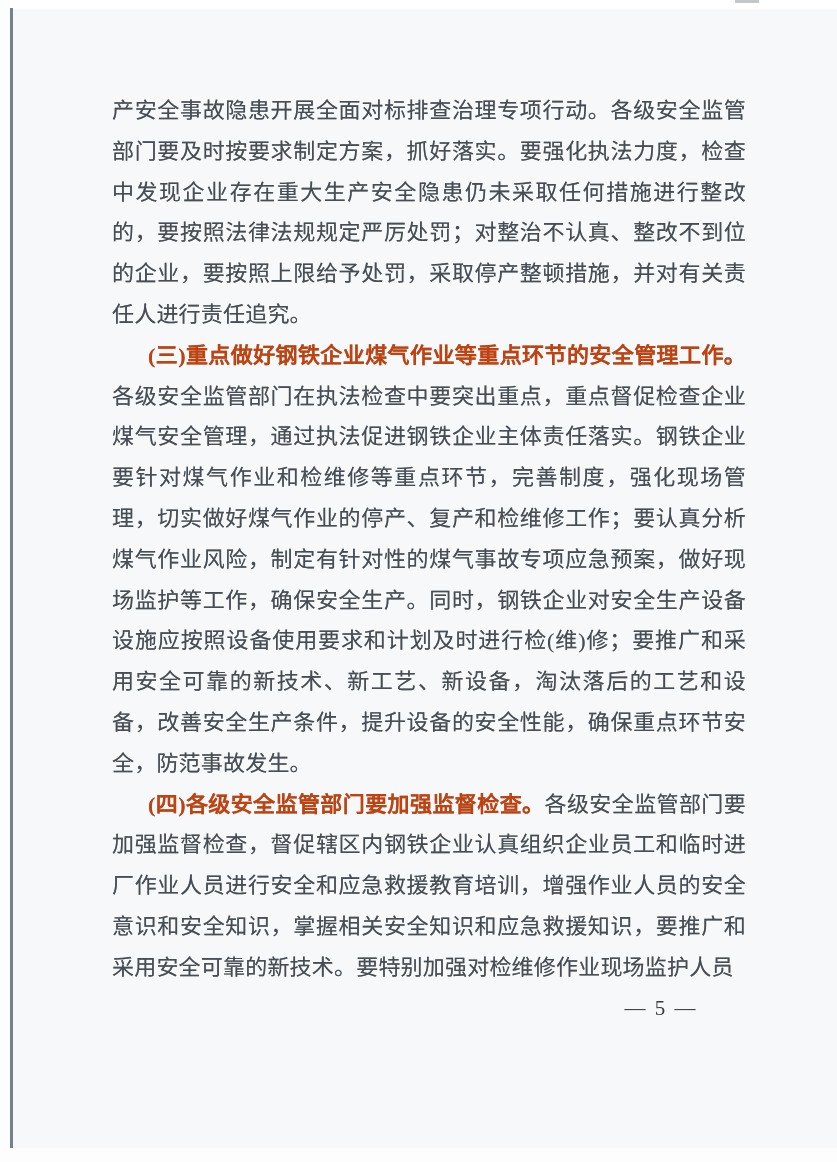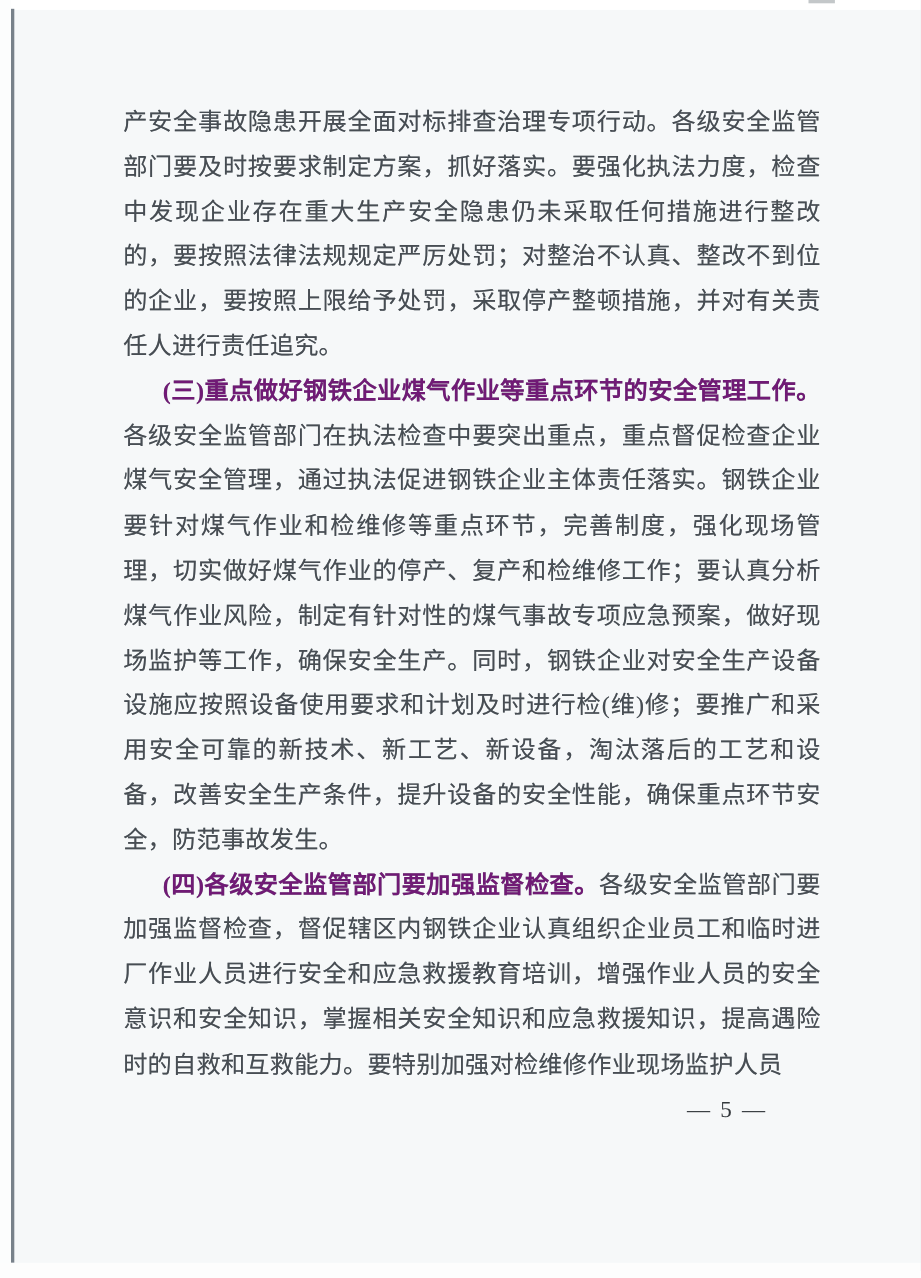--- a/index.html
+++ b/index.html
@@ -43,21 +43,21 @@
     color:#474d53;
     text-align:justify;
     text-justify:inter-character;
     word-break:break-all;
     text-shadow:0 0 0.5px rgba(70,77,83,.55);
   }
   .para{margin:0;}
   .para.indent{text-indent:36px;}
   .seg-bold{
     font-weight:bold;
-    color:#701a75;
+    color:#c2410c;
     margin-top:32px;
   }
   .footer{
     position:absolute;left:586px;top:996px;width:150px;
     text-align:center;
     font-size:21px;
     letter-spacing:2px;
     color:#33383c;
   }
 </style>
@@ -70,21 +70,21 @@
   <div class="edge-strip-left"></div>
   <div class="scan-line"></div>
   <div class="top-right-mark"></div>
 
   <div class="content">
 
     <p class="para"><span>产安全事故隐患开展全面对标排查治理专项行动。各级安全监管部门要及时按要求制定方案，抓好落实。要强化执法力度，检查中发现企业存在重大生产安全隐患仍未采取任何措施进行整改的，要按照法律法规规定严厉处罚；对整治不认真、整改不到位的企业，要按照上限给予处罚，采取停产整顿措施，并对有关责任人进行责任追究。</span></p>
 
     <p class="para indent"><span class="seg-bold">(三)重点做好钢铁企业煤气作业等重点环节的安全管理工作。</span><span>各级安全监管部门在执法检查中要突出重点，重点督促检查企业煤气安全管理，通过执法促进钢铁企业主体责任落实。钢铁企业要针对煤气作业和检维修等重点环节，完善制度，强化现场管理，切实做好煤气作业的停产、复产和检维修工作；要认真分析煤气作业风险，制定有针对性的煤气事故专项应急预案，做好现场监护等工作，确保安全生产。同时，钢铁企业对安全生产设备设施应按照设备使用要求和计划及时进行检(维)修；要推广和采用安全可靠的新技术、新工艺、新设备，淘汰落后的工艺和设备，改善安全生产条件，提升设备的安全性能，确保重点环节安全，防范事故发生。</span></p>
 
-    <p class="para indent"><span class="seg-bold">(四)各级安全监管部门要加强监督检查。</span><span>各级安全监管部门要加强监督检查，督促辖区内钢铁企业认真组织企业员工和临时进厂作业人员进行安全和应急救援教育培训，增强作业人员的安全意识和安全知识，掌握相关安全知识和应急救援知识，提高遇险时的自救和互救能力。要特别加强对检维修作业现场监护人员</span></p>
+    <p class="para indent"><span class="seg-bold">(四)各级安全监管部门要加强监督检查。</span><span>各级安全监管部门要加强监督检查，督促辖区内钢铁企业认真组织企业员工和临时进厂作业人员进行安全和应急救援教育培训，增强作业人员的安全意识和安全知识，掌握相关安全知识和应急救援知识，要推广和采用安全可靠的新技术。要特别加强对检维修作业现场监护人员</span></p>
 
   </div>
 
   <div class="footer">— 5 —</div>
 
   <div class="edge-strip-bottom"></div>
 
 </div>
 
 </body></html>

